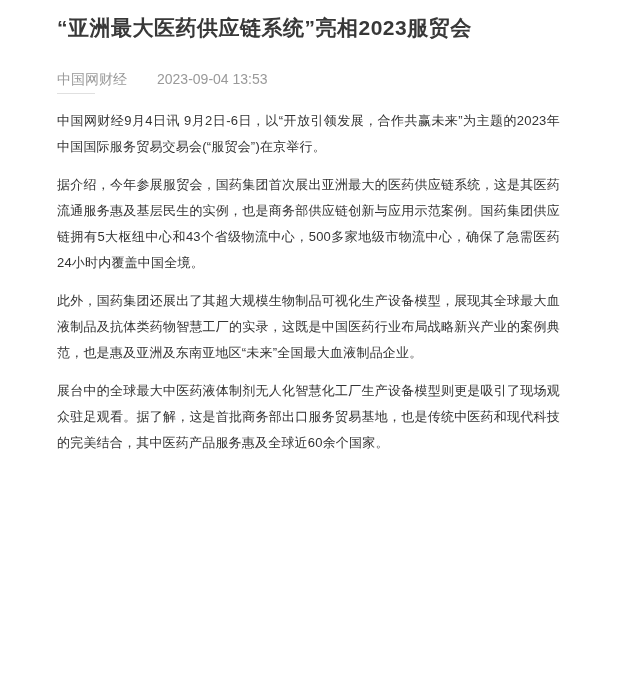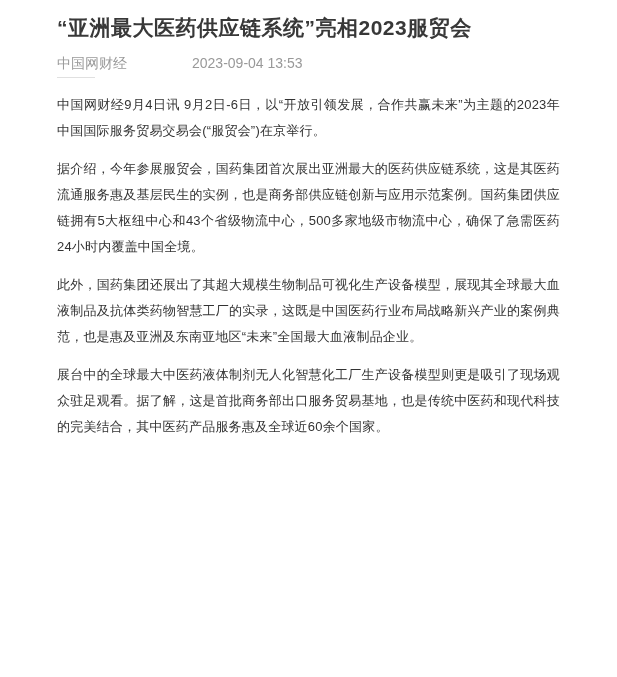--- a/index.html
+++ b/index.html
@@ -13,21 +13,21 @@
     font-family: "Liberation Sans", "DejaVu Sans", sans-serif;
     color: #333333;
     overflow: hidden;
   }
   .article {
     box-sizing: border-box;
     width: 617px;
     padding: 14px 57px 0 57px;
   }
   .article-title {
-    margin: 0 0 12px 0;
+    margin: 0 0 28px 0;
     font-size: 21px;
     line-height: 1.35;
     font-weight: bold;
     color: #383838;
     letter-spacing: 0.5px;
   }
   .meta-row {
     display: flex;
     align-items: flex-start;
     font-size: 14px;
@@ -45,21 +45,20 @@
   }
   .source-underline {
     display: block;
     width: 38px;
     height: 1px;
     background: #e0e0e0;
     margin-top: 5px;
   }
   .meta-time {
     line-height: 18px;
-    margin-left: 35px;
   }
   .body-text p {
     margin: 0 0 12px 0;
     font-size: 13px;
     line-height: 26px;
     color: #333333;
     text-align: justify;
     text-justify: inter-ideograph;
     letter-spacing: 0.2px;
   }

